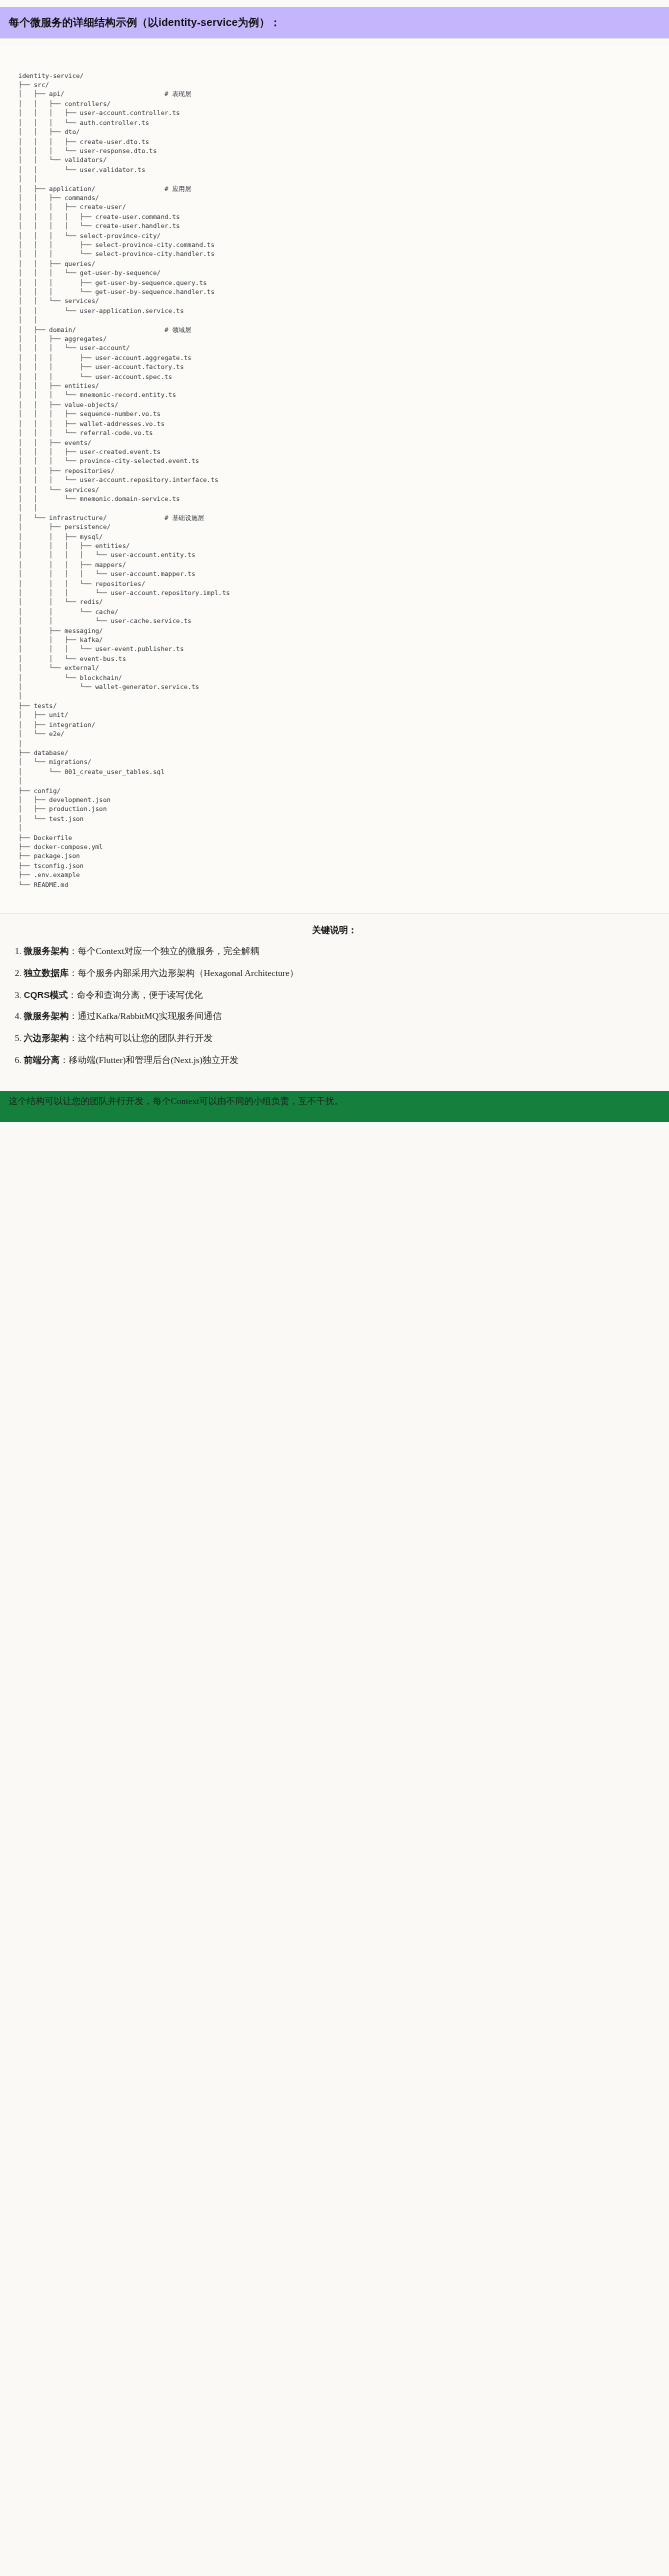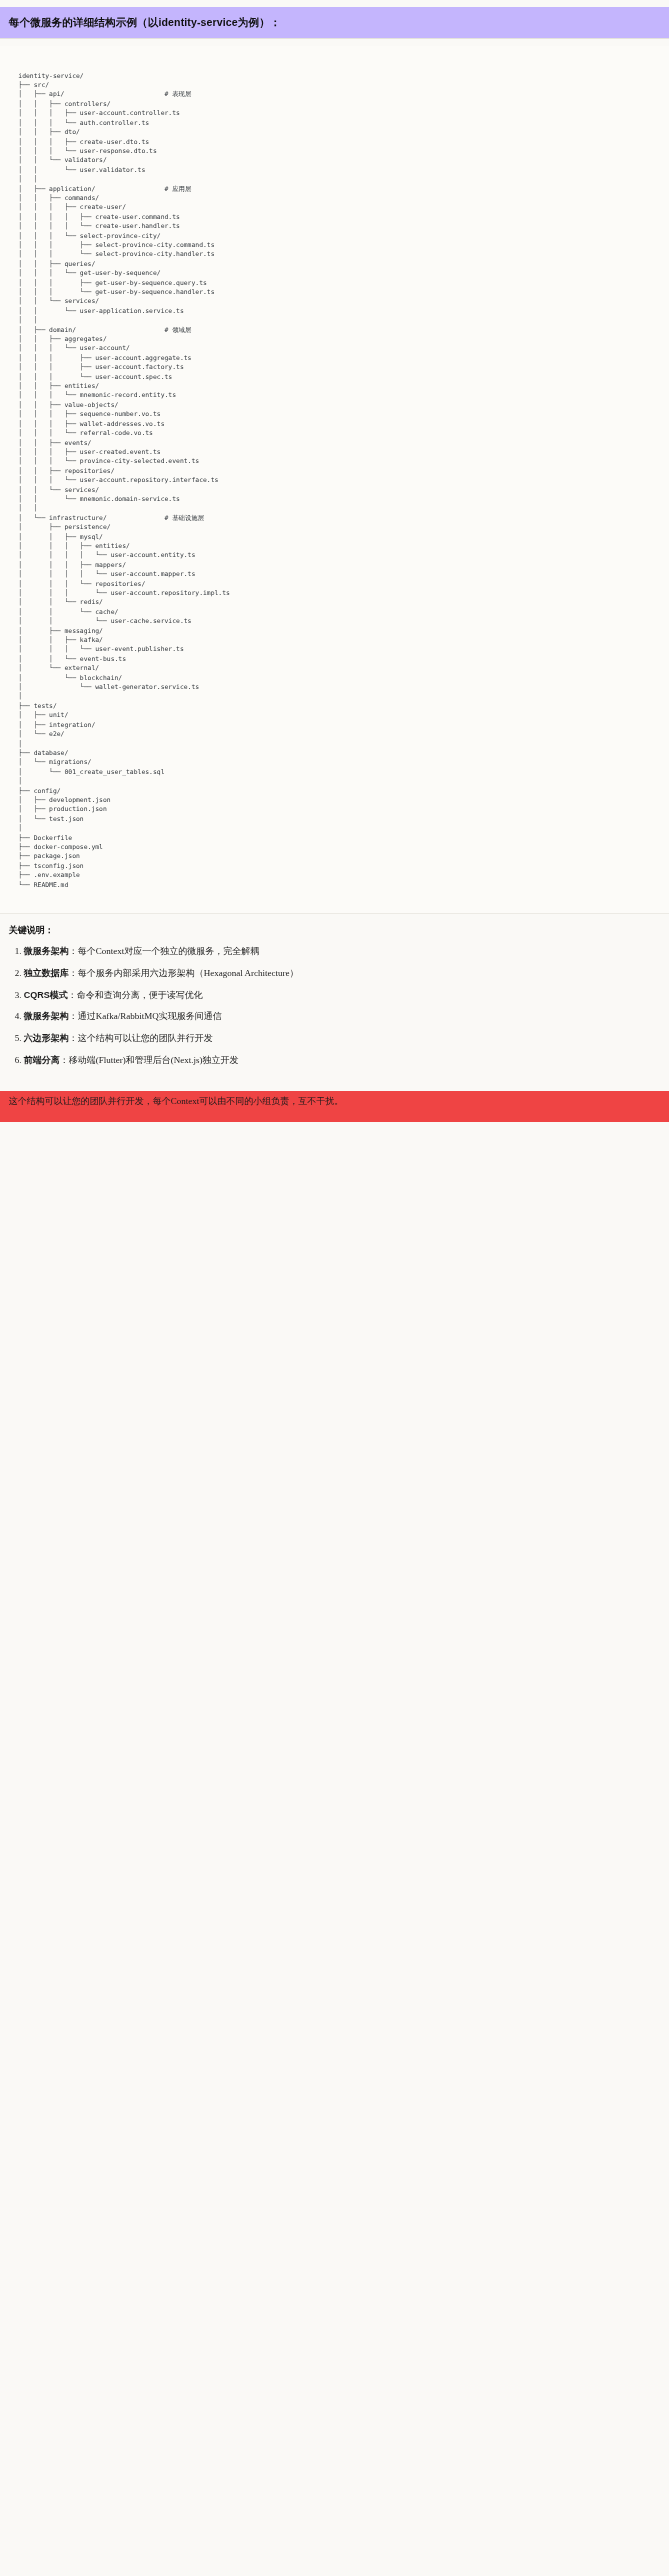--- a/index.html
+++ b/index.html
@@ -52,20 +52,21 @@
     padding: 10px 8.8px 6.3px 8.8px;
     background: #faf9f6;
   }
   .keys-heading {
     font-family: "Liberation Sans", "DejaVu Sans", sans-serif;
     font-weight: bold;
     font-size: 9px;
     line-height: 12.5px;
     color: #111;
     margin: 0 0 8.1px 0;
+    text-align: center;
   }
   ol.keys {
     margin: 0;
     padding: 0 0 0 15px;
     list-style: decimal;
   }
   ol.keys > li {
     font-size: 9px;
     line-height: 13px;
     margin-bottom: 8.8px;
@@ -79,21 +80,21 @@
     font-weight: bold;
   }
   .k-sep { font-family: "Liberation Serif", serif; }
   .k-desc { font-family: "Liberation Serif", serif; }
 
   .closing {
     font-size: 9px;
     line-height: 13.8px;
     color: #1b1b1b;
     padding: 3.8px 8.8px 13.8px 8.8px;
-    background: #ef4444;
+    background: #15803d;
     font-family: "Liberation Serif", "DejaVu Serif", serif;
   }
 </style>
 </head>
 <body>
 
 <div>
 
   <h1 class="doc-title">每个微服务的详细结构示例（以identity-service为例）：</h1>
 

